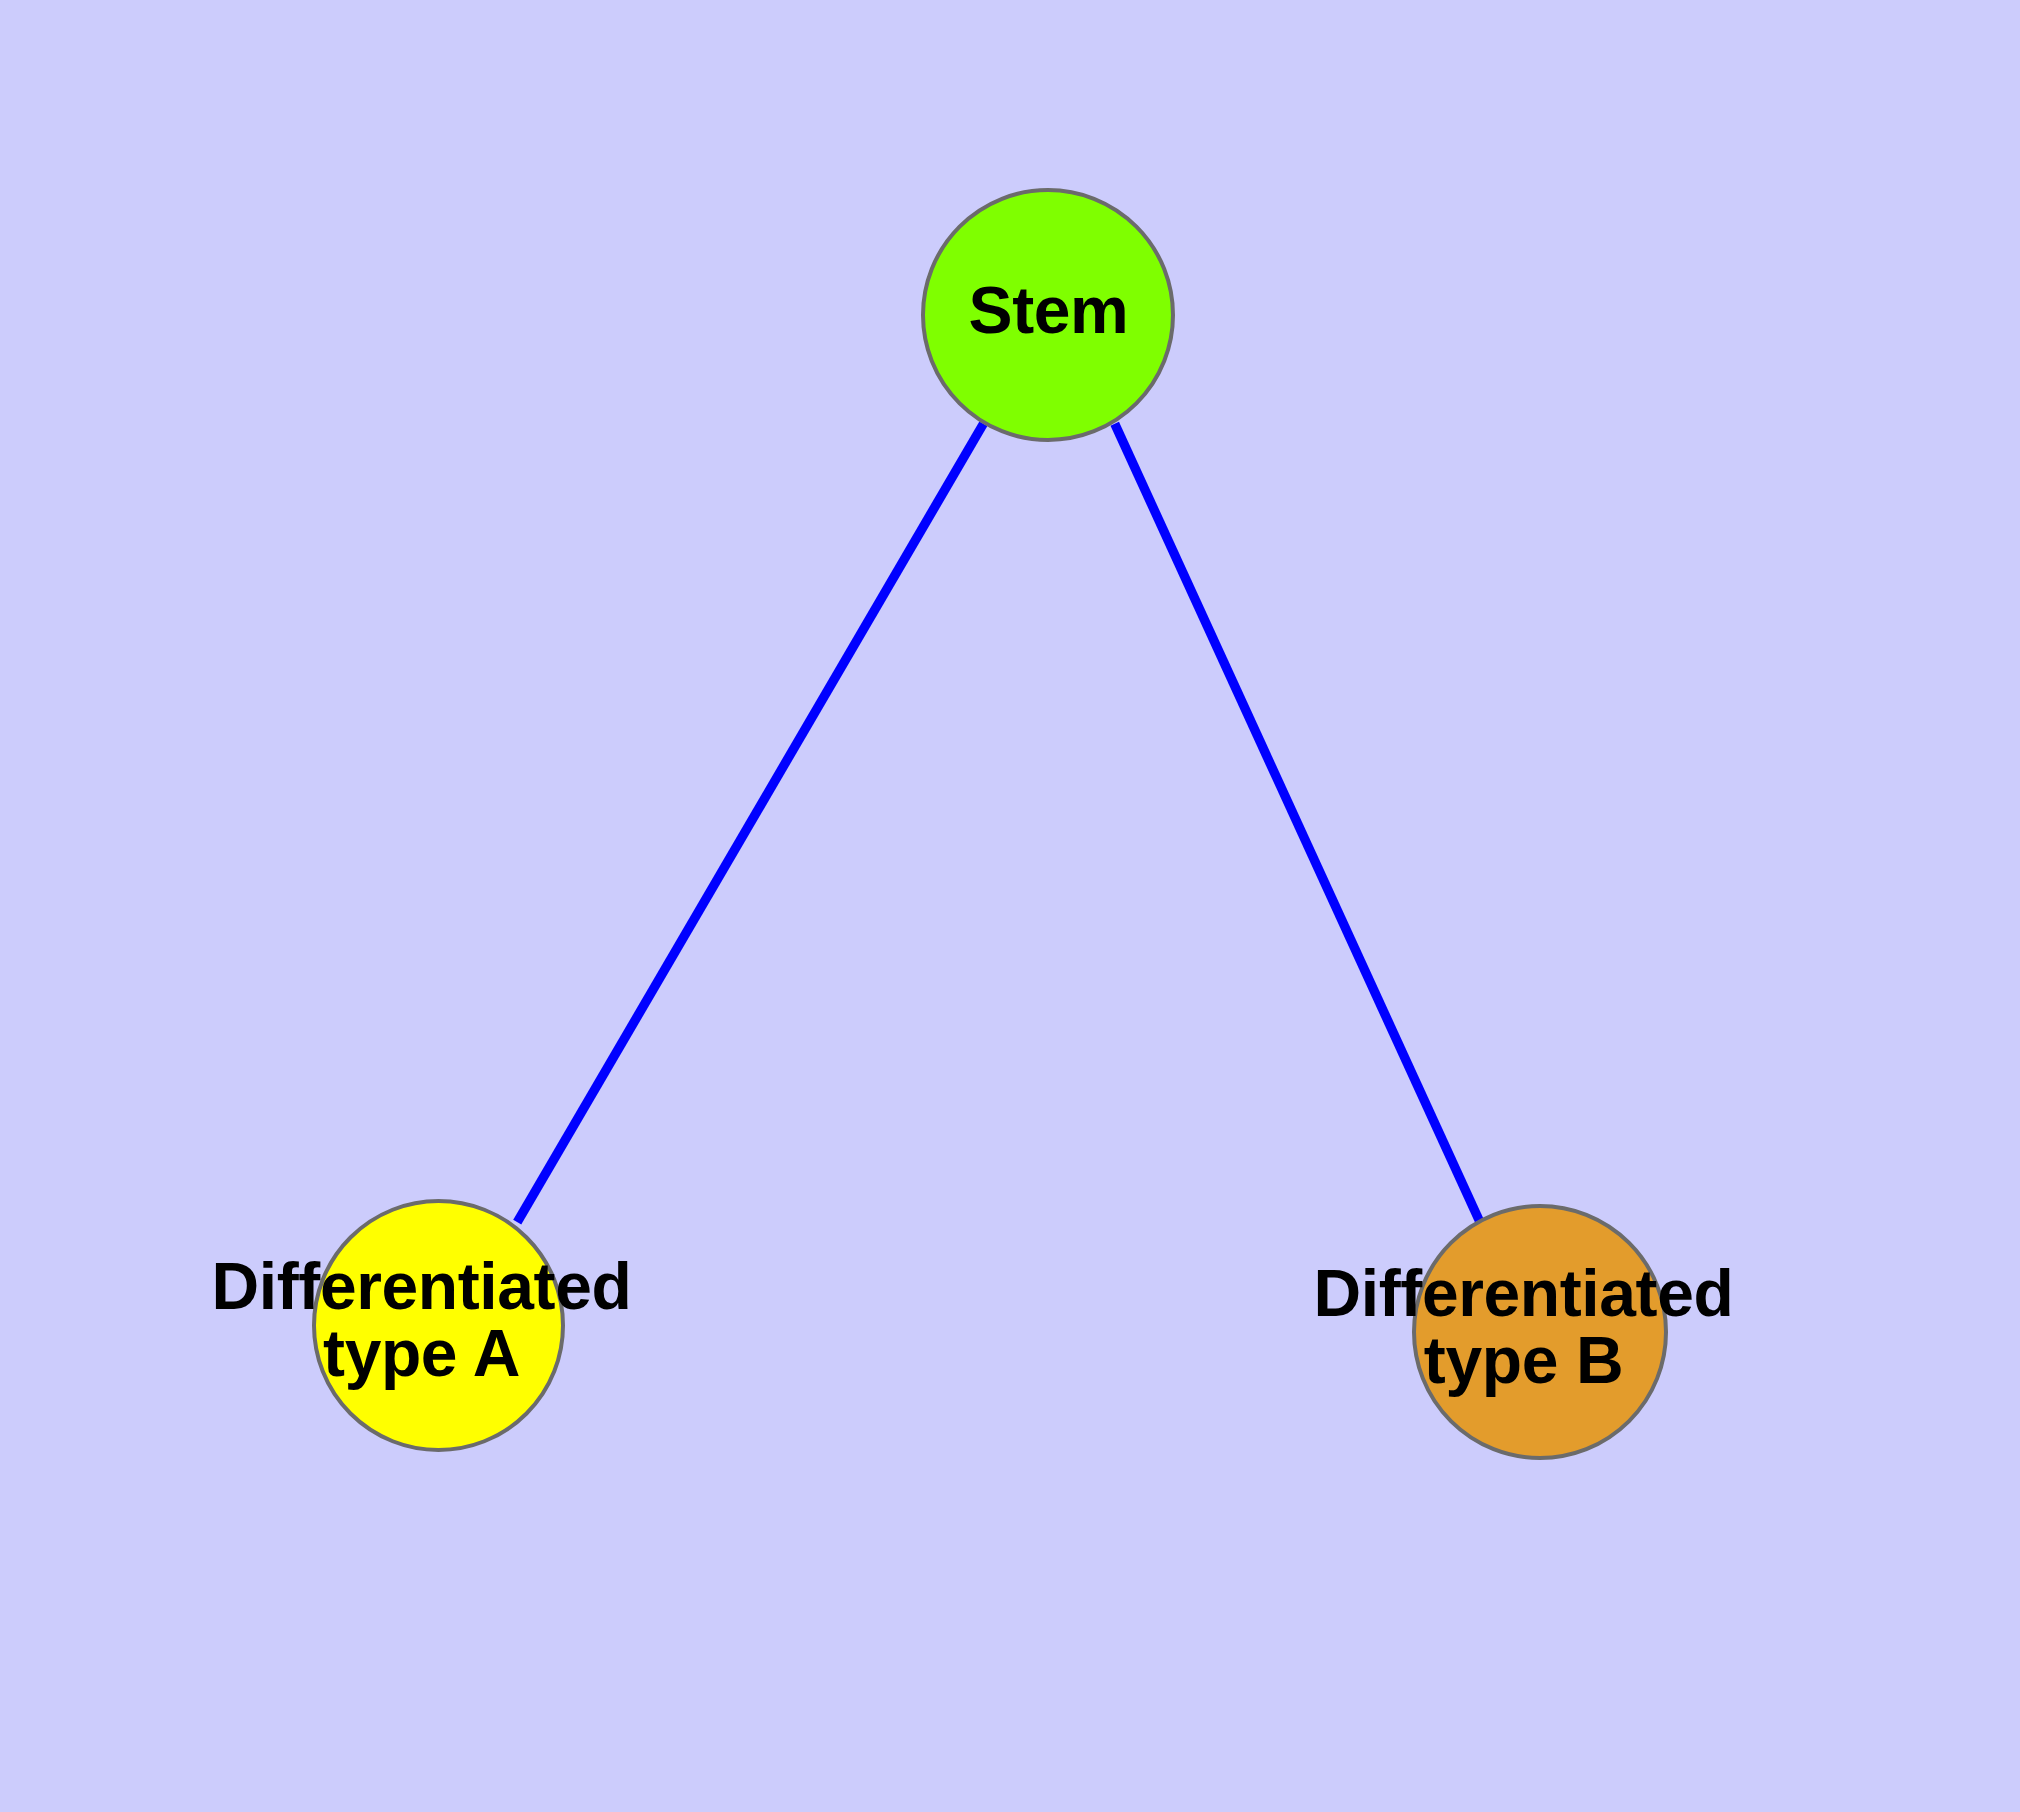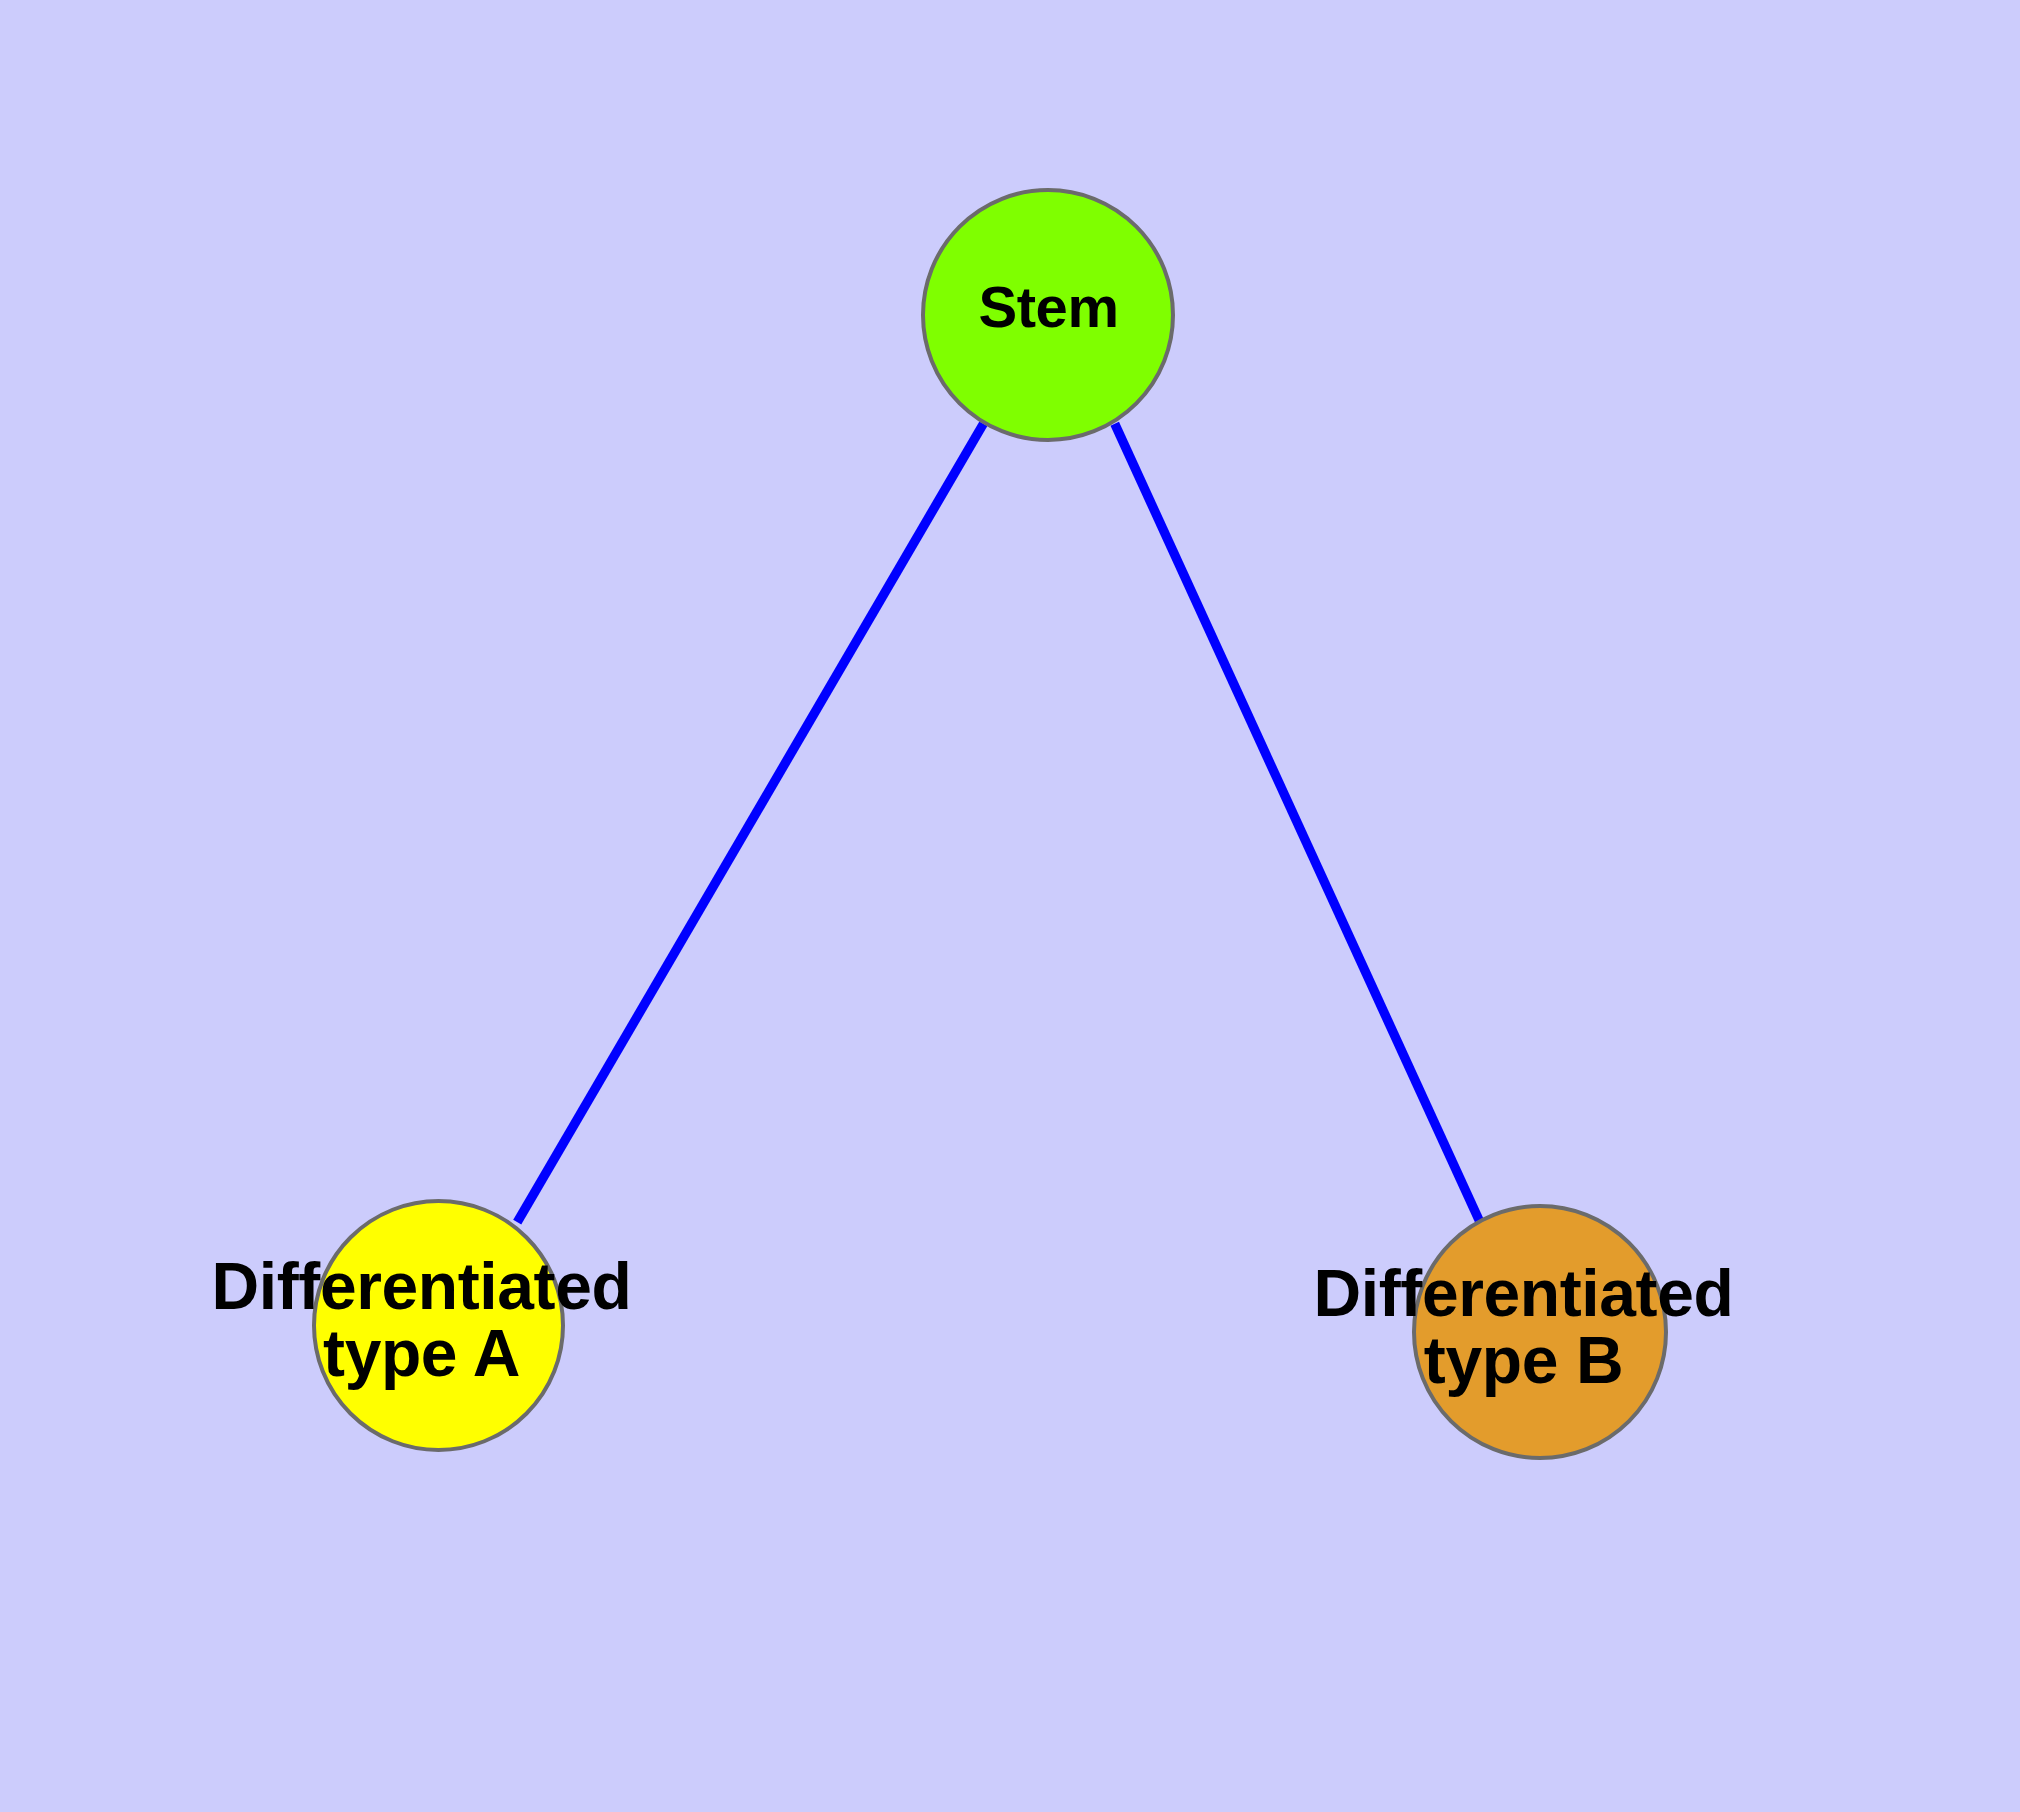--- a/index.html
+++ b/index.html
@@ -48,21 +48,21 @@
 <div id="canvas" style="width: 2021px; height: 1812px;">
 
   <div id="graph-background" style="background: rgb(204, 204, 252);"></div>
 
   <svg id="edge-layer" viewBox="0 0 2384 2138" xmlns="http://www.w3.org/2000/svg">
     <line class="graph-edge" x1="1160" y1="500" x2="610" y2="1442" stroke="#0000ff" stroke-width="11" stroke-linecap="butt"></line>
     <line class="graph-edge" x1="1315" y1="500" x2="1745" y2="1440" stroke="#0000ff" stroke-width="11" stroke-linecap="butt"></line>
   </svg>
 
   <div class="graph-node" id="node-stem" style="left: 921px; top: 188px; width: 254px; height: 254px; background: rgb(127, 255, 0); border: 4.2px solid rgb(107, 107, 107);"></div>
-  <div class="node-label" id="label-stem" style="font-size: 58px; color: rgb(0, 0, 0); width: 1017px; left: 540px; top: 277px;">Stem</div>
+  <div class="node-label" id="label-stem" style="font-size: 66px; color: rgb(0, 0, 0); width: 1017px; left: 540px; top: 277px;">Stem</div>
 
   <div class="graph-node" id="node-diff-a" style="left: 312px; top: 1199px; width: 253px; height: 253px; background: rgb(255, 255, 0); border: 4.2px solid rgb(107, 107, 107);"></div>
   <div class="node-label" id="label-diff-a" style="font-size: 66px; color: rgb(0, 0, 0); width: 1017px; left: -87px; top: 1253px;">Differentiated
 type A</div>
 
   <div class="graph-node" id="node-diff-b" style="left: 1412px; top: 1204px; width: 256px; height: 256px; background: rgb(227, 156, 44); border: 4.2px solid rgb(107, 107, 107);"></div>
   <div class="node-label" id="label-diff-b" style="font-size: 66px; color: rgb(0, 0, 0); width: 1017px; left: 1015px; top: 1260px;">Differentiated
 type B</div>
 
 </div>

